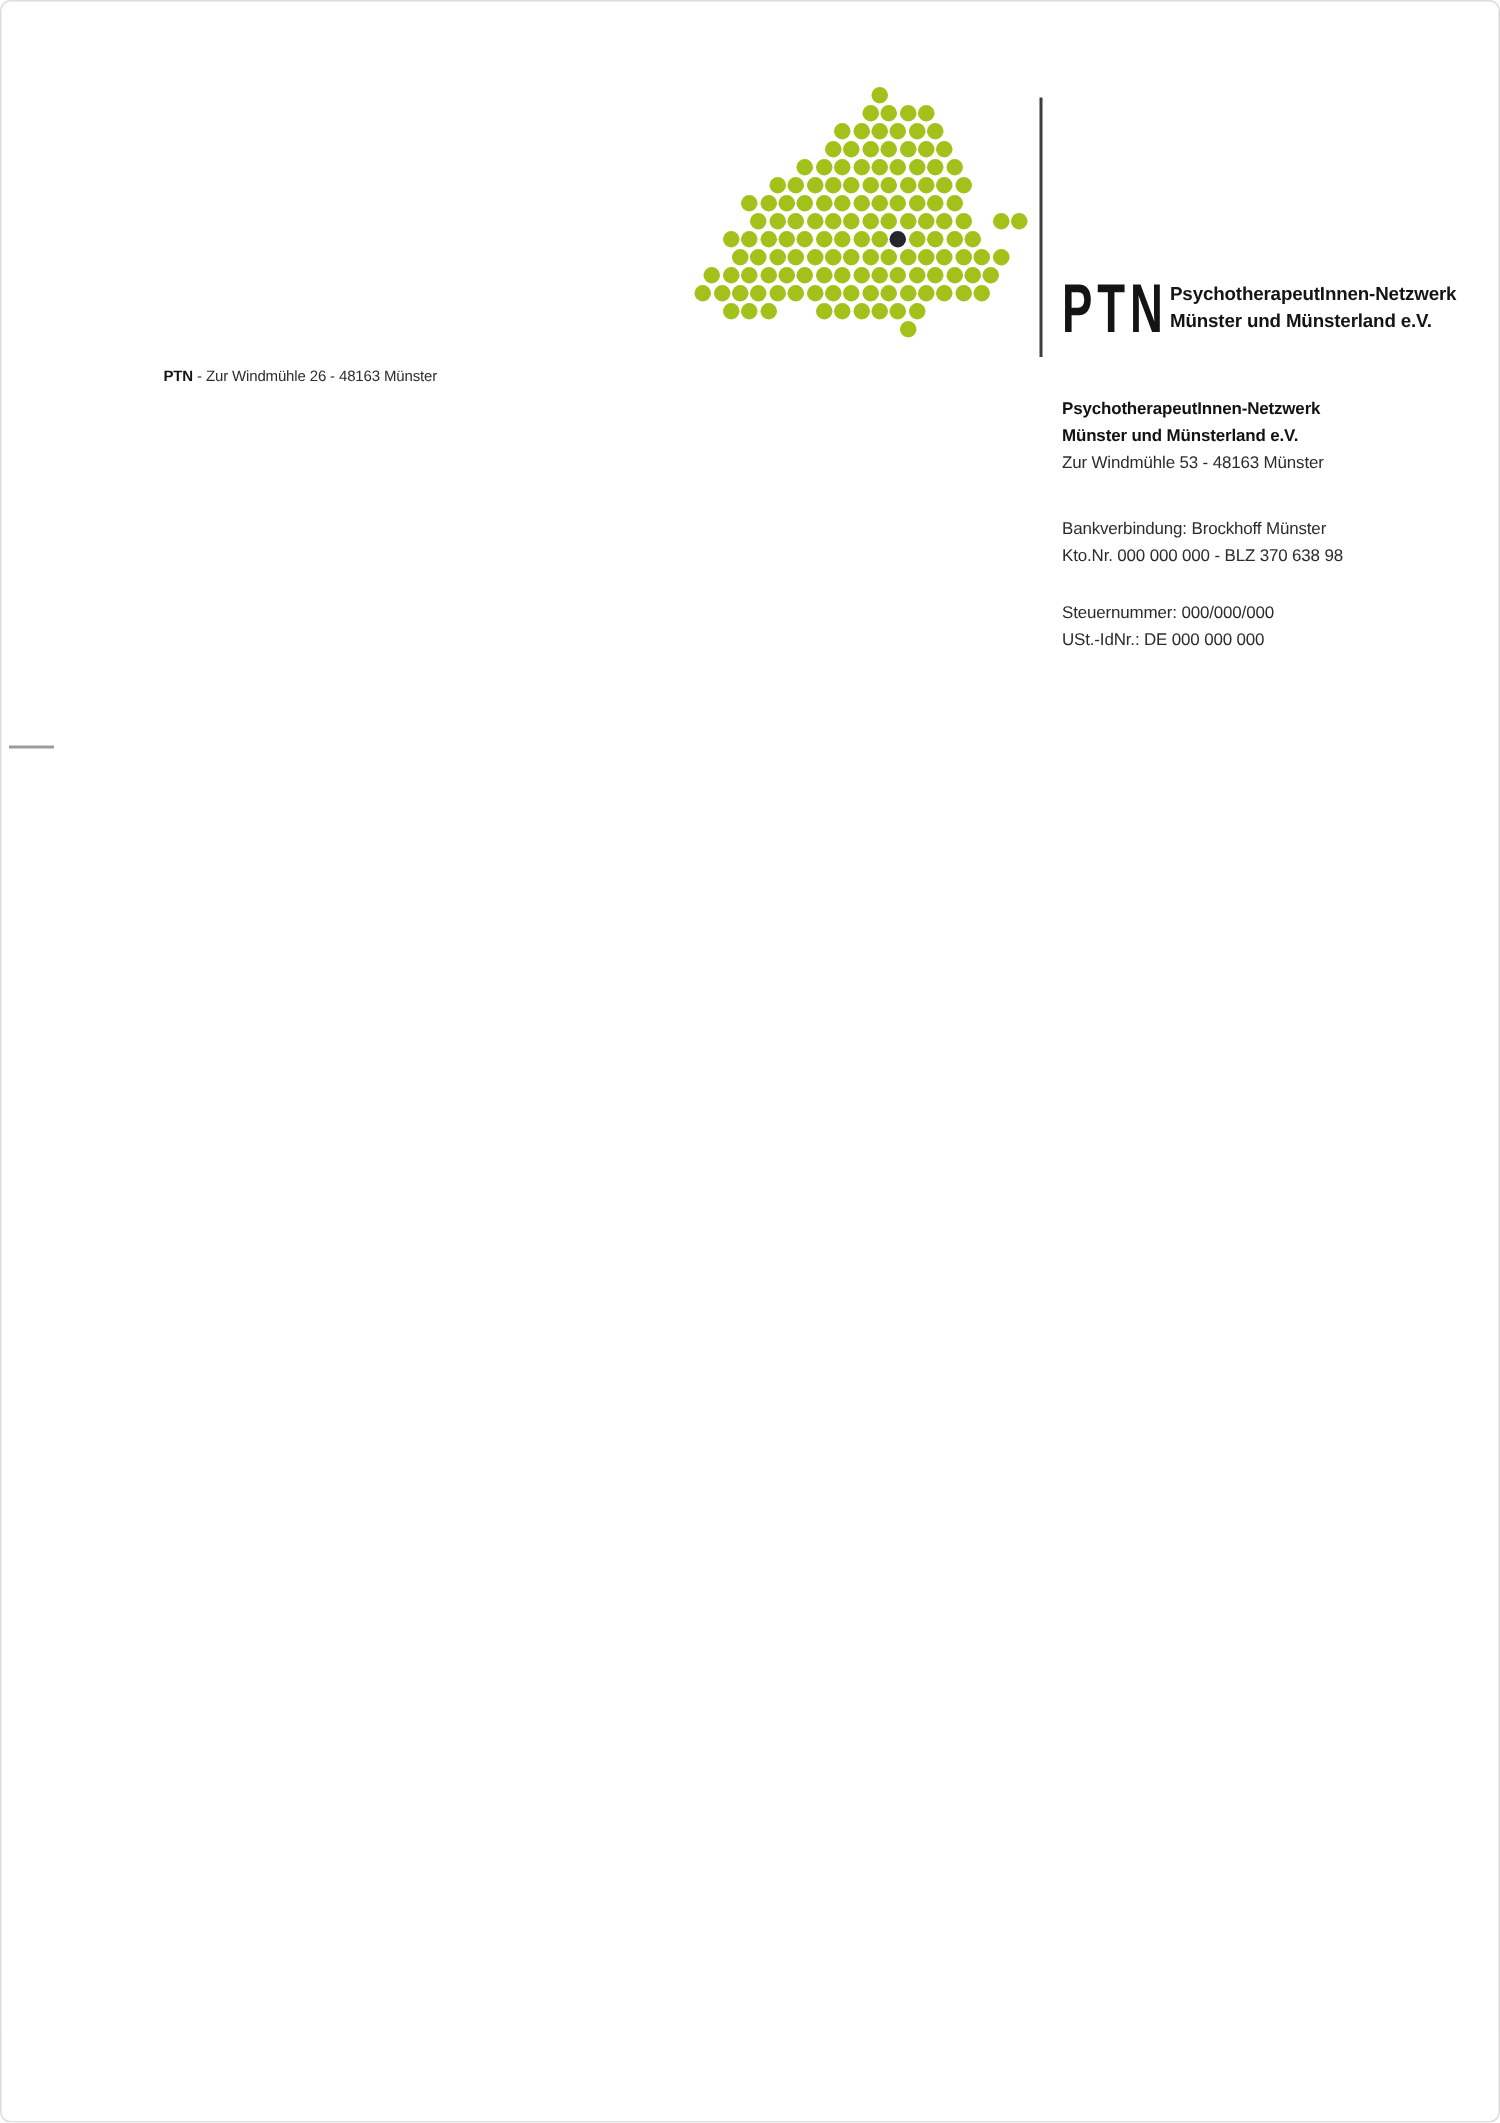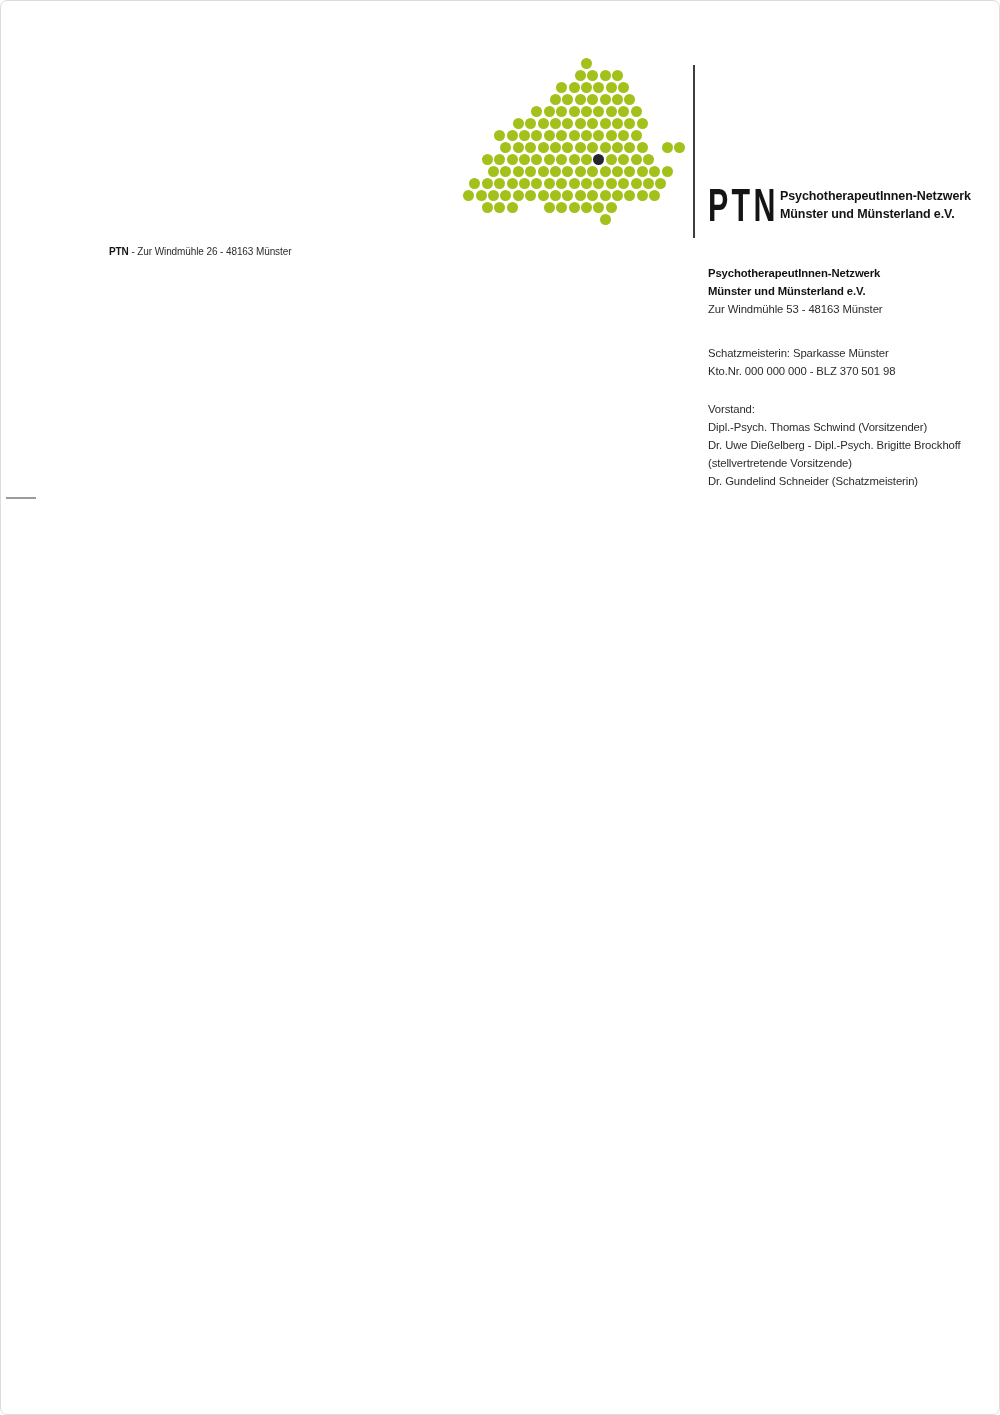--- a/index.html
+++ b/index.html
@@ -264,31 +264,28 @@
     <div class="info-block">
 
       <div class="group first">
         <div class="bold">PsychotherapeutInnen-Netzwerk</div>
         <div class="bold">Münster und Münsterland e.V.</div>
         <div>Zur Windmühle 53 - 48163 Münster</div>
       </div>
 
 
       <div class="group">
-        <div>Schatzmeisterin: Sparkasse Münster</div>
-        <div>Kto.Nr. 000 000 000 - BLZ 370 501 98</div>
-      </div>
-
+        <div>Bankverbindung: Brockhoff Münster</div>
+        <div>Kto.Nr. 000 000 000 - BLZ 370 638 98</div>
+      </div>
 
       <div class="group">
-        <div>Vorstand:</div>
-        <div>Dipl.-Psych. Thomas Schwind (Vorsitzender)</div>
-        <div>Dr. Uwe Dießelberg - Dipl.-Psych. Brigitte Brockhoff</div>
-        <div>(stellvertretende Vorsitzende)</div>
-        <div>Dr. Gundelind Schneider (Schatzmeisterin)</div>
-      </div>
+        <div>Steuernummer: 000/000/000</div>
+        <div>USt.-IdNr.: DE 000 000 000</div>
+      </div>
+
 
     </div>
 
     <div class="fold-mark"></div>
 
   </div>
 </div>
 
 </body></html>

